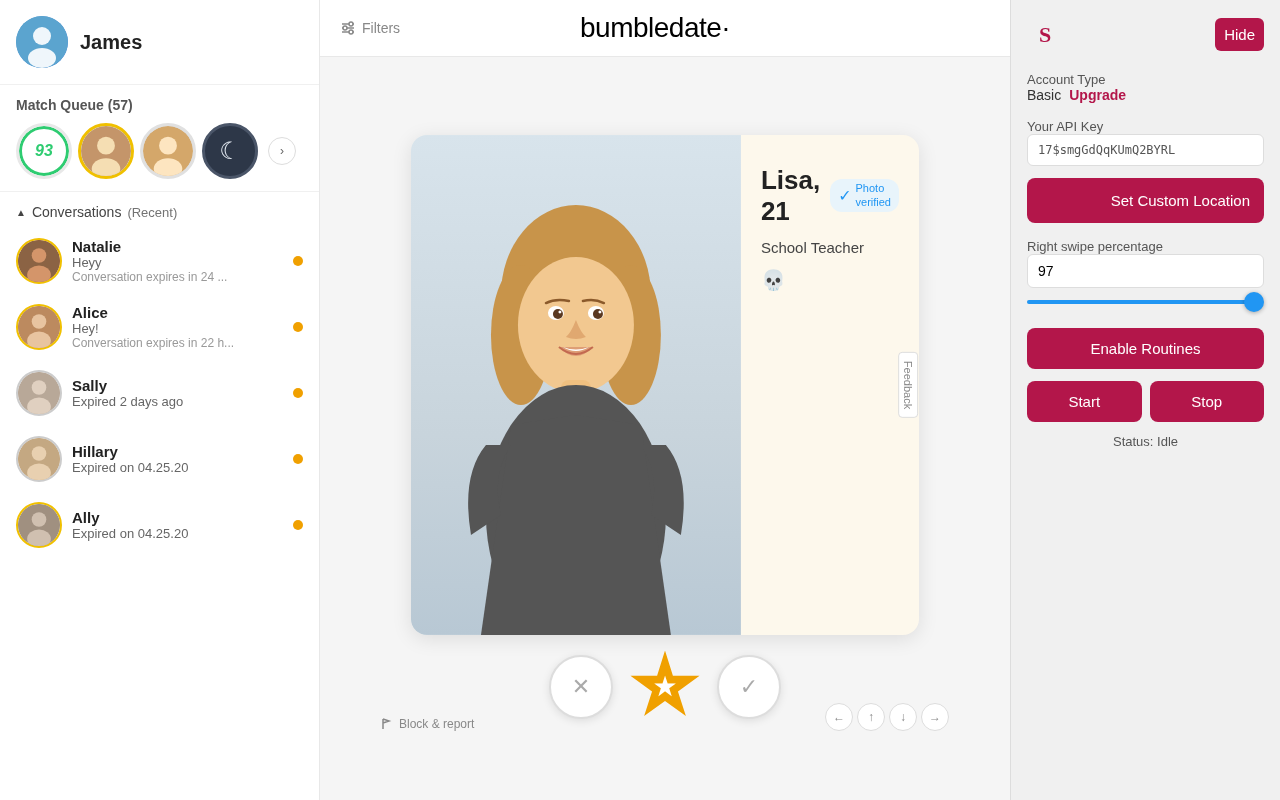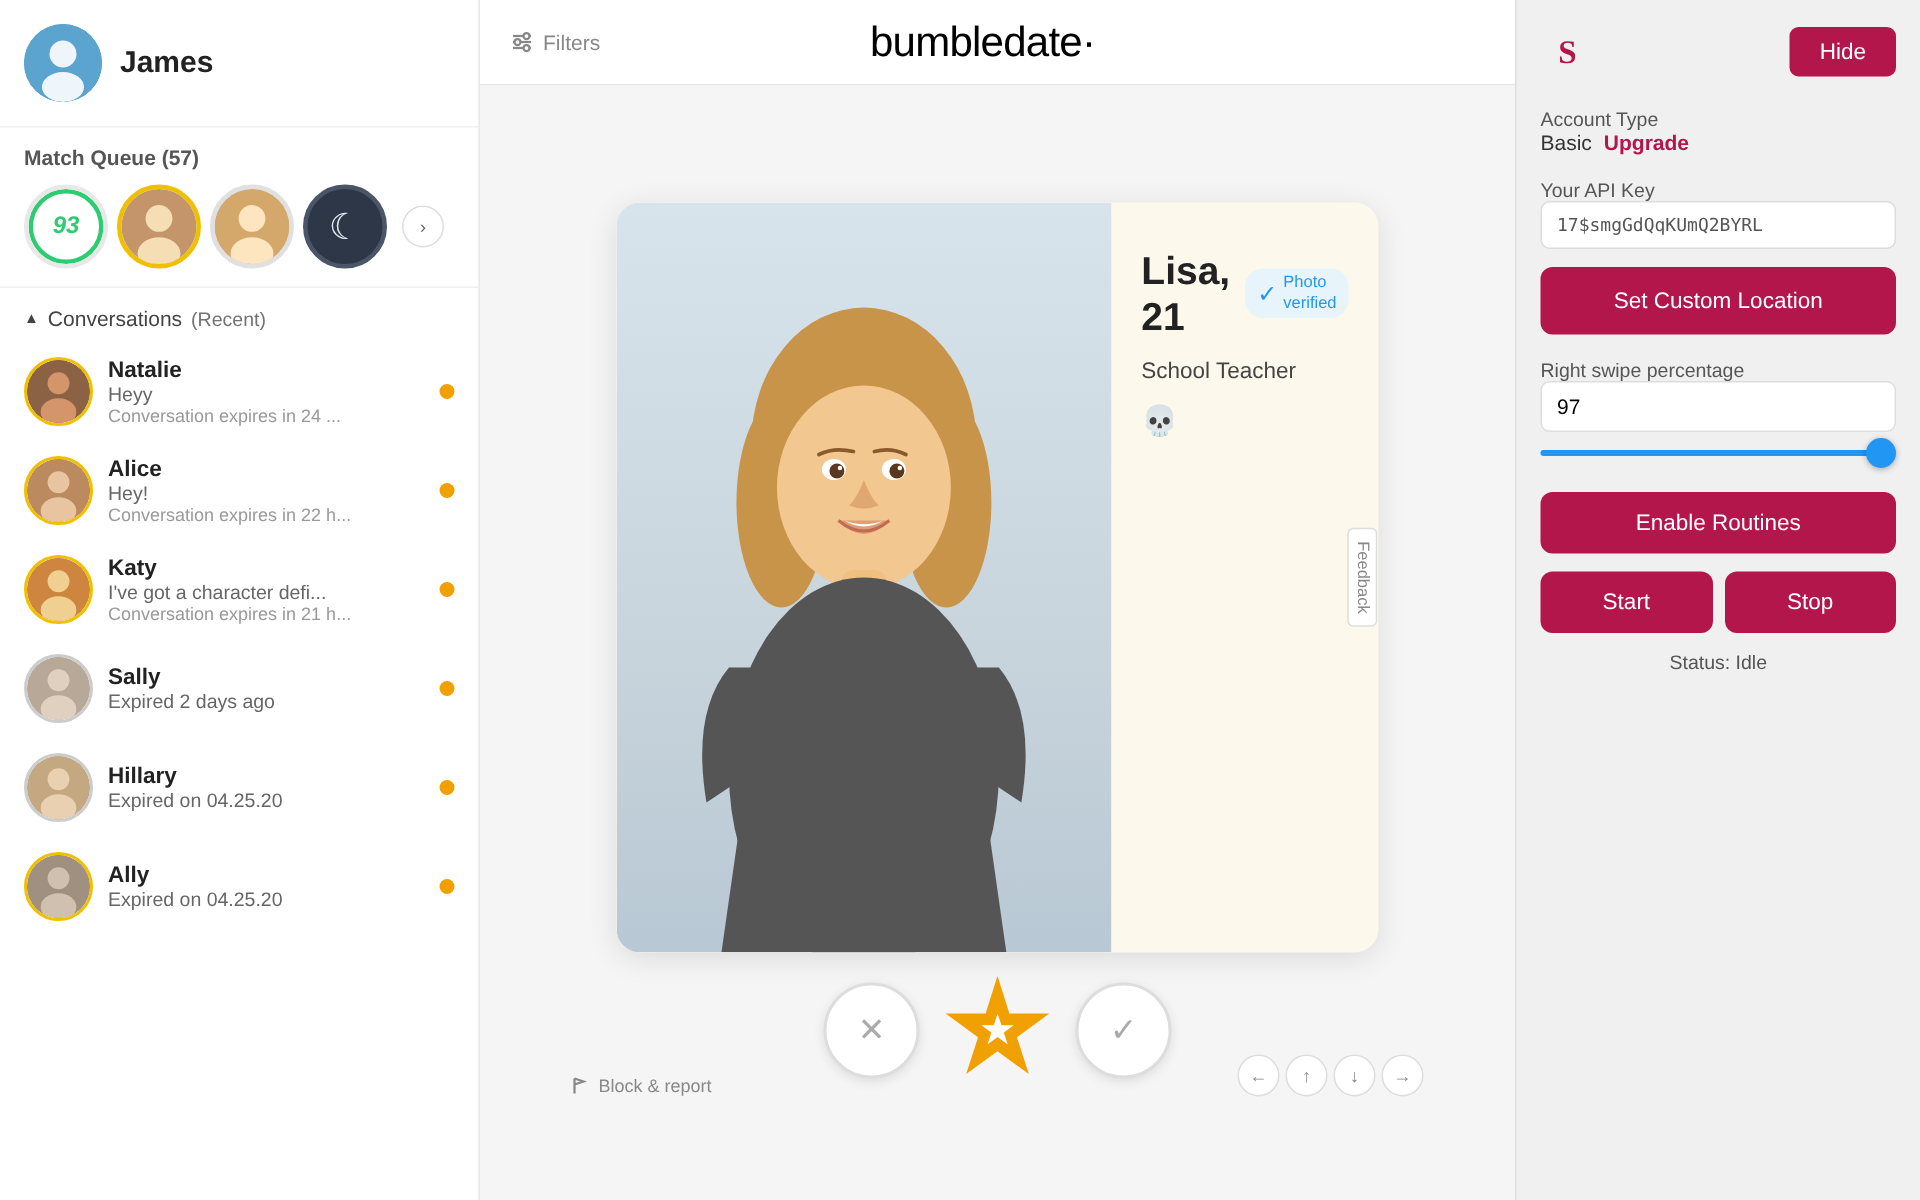--- a/index.html
+++ b/index.html
@@ -66,30 +66,30 @@
     .verified-text { font-size: 11px; color: #2196f3; line-height: 1.2; }
     .profile-job { font-size: 15px; color: #444; margin-top: 4px; }
     .profile-icons { display: flex; gap: 8px; margin-top: 4px; }
     .skull-icon { font-size: 20px; }
     .btn-x { width: 64px; height: 64px; border-radius: 50%; background: #fff; border: 2px solid #ddd; box-shadow: 0 2px 8px rgba(0,0,0,0.1); display: flex; align-items: center; justify-content: center; cursor: pointer; font-size: 22px; color: #aaa; }
     .btn-check { width: 64px; height: 64px; border-radius: 50%; background: #fff; border: 2px solid #ddd; box-shadow: 0 2px 8px rgba(0,0,0,0.1); display: flex; align-items: center; justify-content: center; cursor: pointer; font-size: 22px; color: #aaa; }
 
     
     .right-panel { width: 270px; background: #f0f0f0; border-left: 1px solid #ddd; display: flex; flex-direction: column; padding: 16px; gap: 12px; overflow-y: auto; }
     .panel-top { display: flex; align-items: center; justify-content: space-between; margin-bottom: 4px; }
-    .hide-btn { background: #b3164a; color: #fff; border: none; border-radius: 6px; padding: 8px 20px; font-size: 15px; font-weight: 500; cursor: pointer; }
+    .hide-btn { background: #b3164a; color: #fff; border: none; border-radius: 6px; padding: 8px 9px; font-size: 15px; font-weight: 500; cursor: pointer; }
 
     .panel-label { font-size: 13px; color: #555; margin-top: 4px; }
     .account-type-row { display: flex; align-items: center; gap: 8px; }
     .basic-text { font-size: 14px; color: #333; }
     .upgrade-text { font-size: 14px; color: #b3164a; font-weight: 600; cursor: pointer; }
 
     .api-key-box { background: #fff; border: 1px solid #ddd; border-radius: 6px; padding: 8px 10px; font-size: 12px; color: #555; font-family: monospace; word-break: break-all; }
 
-    .set-location-btn { background: #b3164a; color: #fff; border: none; border-radius: 8px; padding: 14px; font-size: 15px; font-weight: 500; cursor: pointer; width: 100%; }
+    .set-location-btn { background: #b3164a; color: #fff; border: none; border-radius: 8px; padding: 14px; font-size: 15px; font-weight: 500; cursor: pointer; width: 100%; text-align: right; }
 
     .speed-label { font-size: 13px; color: #555; margin-top: 4px; }
     .speed-input { border: 1px solid #ddd; border-radius: 6px; padding: 8px 10px; font-size: 14px; width: 100%; background: #fff; }
     .slider-container { position: relative; width: 100%; height: 20px; display: flex; align-items: center; margin-top: 4px; }
     .slider-track { width: 100%; height: 4px; background: #ddd; border-radius: 2px; position: relative; }
     .slider-fill { height: 100%; background: #2196f3; border-radius: 2px; }
     .slider-thumb { width: 20px; height: 20px; background: #2196f3; border-radius: 50%; position: absolute; right: 0; top: 50%; transform: translateY(-50%); box-shadow: 0 1px 4px rgba(0,0,0,0.3); }
 
     .swipe-pct-label { font-size: 13px; color: #555; margin-top: 4px; }
     .swipe-input { border: 1px solid #ddd; border-radius: 6px; padding: 8px 10px; font-size: 14px; width: 100%; background: #fff; }
@@ -184,37 +184,20 @@
         </div>
       </div>
       <div class="conv-info">
         <div class="conv-name">Alice</div>
         <div class="conv-msg">Hey!</div>
         <div class="conv-expires">Conversation expires in 22 h...</div>
       </div>
       <div class="conv-dot"></div>
     </div>
 
-    <div class="conv-item">
-      <div class="conv-avatar-ring">
-        <div class="av-katy" style="width:100%;height:100%;border-radius:50%;display:flex;align-items:center;justify-content:center;">
-          <svg viewBox="0 0 46 46" style="width:100%;height:100%;">
-              <circle cx="23" cy="23" r="23" fill="#cd853f"></circle>
-              <circle cx="23" cy="17" r="8" fill="#f0d090"></circle>
-              <ellipse cx="23" cy="38" rx="13" ry="10" fill="#f0d090"></ellipse>
-            </svg>
-        </div>
-      </div>
-      <div class="conv-info">
-        <div class="conv-name">Katy</div>
-        <div class="conv-msg">I've got a character defi...</div>
-        <div class="conv-expires">Conversation expires in 21 h...</div>
-      </div>
-      <div class="conv-dot"></div>
-    </div>
 
     <div class="conv-item">
       <div class="conv-avatar-ring-gray">
         <div style="width:100%;height:100%;border-radius:50%;background:#b8a898;display:flex;align-items:center;justify-content:center;">
           <svg viewBox="0 0 46 46" style="width:100%;height:100%;">
               <circle cx="23" cy="23" r="23" fill="#b8a898"></circle>
               <circle cx="23" cy="17" r="8" fill="#e0d0c0"></circle>
               <ellipse cx="23" cy="38" rx="13" ry="10" fill="#e0d0c0"></ellipse>
             </svg>
         </div>

